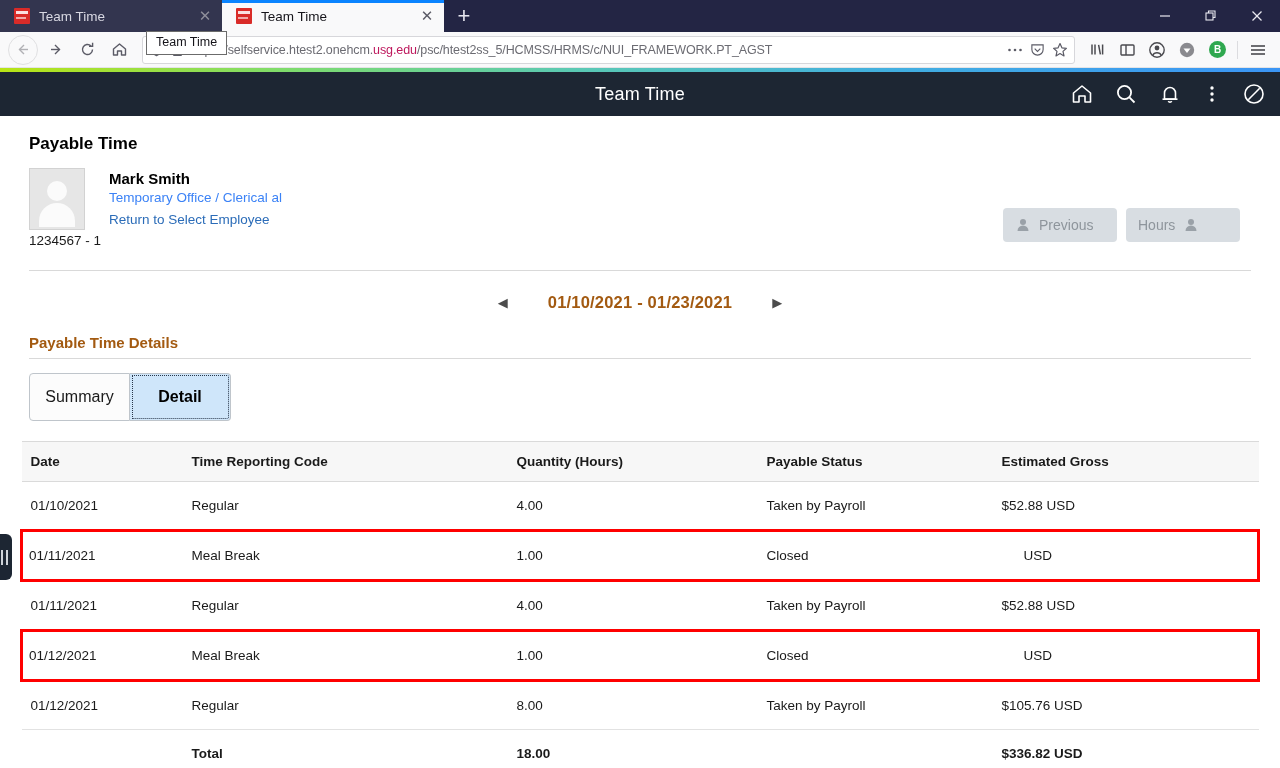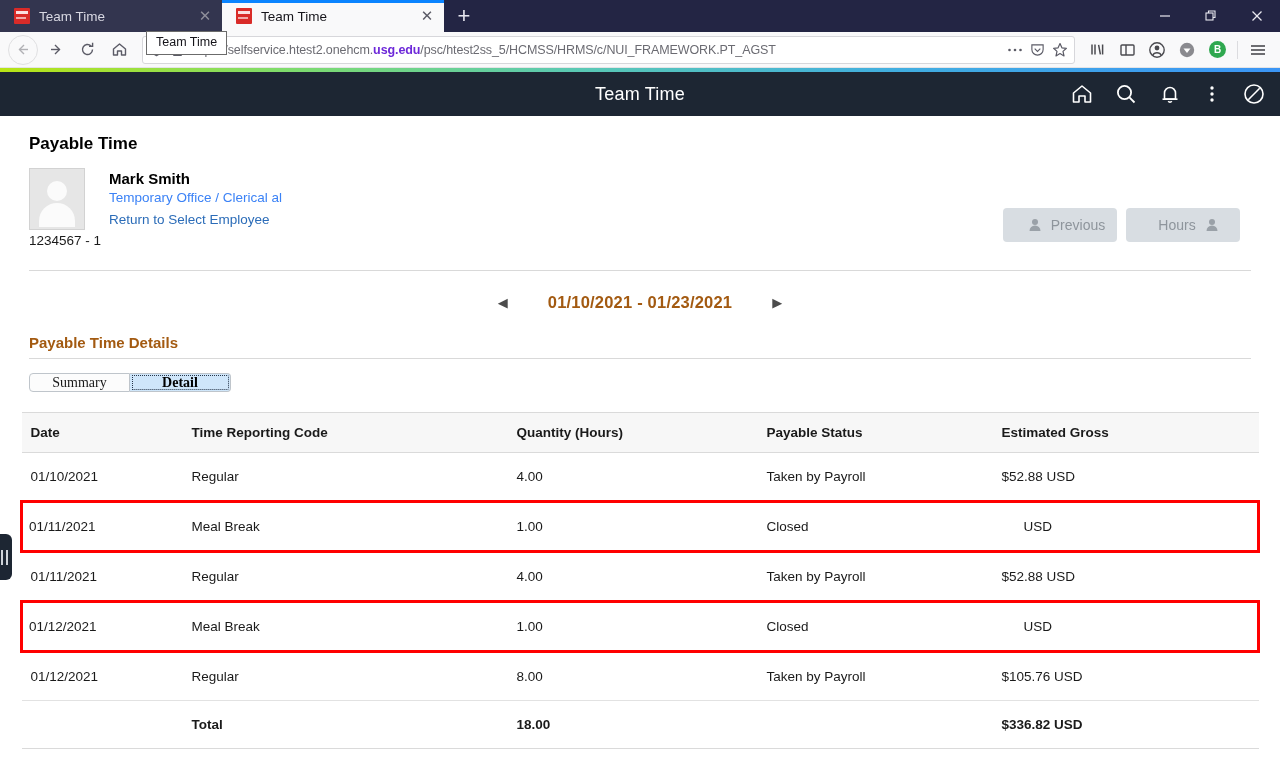--- a/index.html
+++ b/index.html
@@ -72,21 +72,21 @@
   .navbtn.back { border: 1px solid #e0e0e2; border-radius: 50%; color: #b1b1b5; }
   .urlbar {
     flex: 1; height: 28px; background: #fff; border: 1px solid #d7d7db; border-radius: 3px;
     display: flex; align-items: center; padding: 0 6px; gap: 7px; margin: 0 6px;
     min-width: 0;
   }
   .url-text {
     flex: 1; font-size: 12.5px; color: #6b6b72; white-space: nowrap; overflow: hidden;
     letter-spacing: -.1px;
   }
-  .url-text b { color: #6d28d9; font-weight: 700; }
+  .url-text b { color: #be185d; font-weight: 400; }
   .url-ico { color: #5b5b66; flex: none; display: flex; align-items: center; }
   .toolbar-right { display: flex; align-items: center; gap: 2px; flex: none; }
   .tb-ico {
     width: 28px; height: 28px; display: flex; align-items: center; justify-content: center;
     color: #4a4a4f;
   }
   .tb-sep { width: 1px; height: 18px; background: #dcdcdf; margin: 0 4px; }
   .ext-badge {
     width: 17px; height: 17px; border-radius: 50%; background: #2fa84f; color: #fff;
     font-size: 10px; font-weight: 700; display: flex; align-items: center;
@@ -147,41 +147,41 @@
     font-size: 13.5px; color: #2b6cb8; margin-top: 7px; text-decoration: none; display: block;
   }
   .emp-id { font-size: 13.5px; color: #1a1a1a; margin: 3px 0 0 9px; }
 
   .nav-emp {
     position: absolute; right: 20px; top: 40px; display: flex; gap: 9px;
   }
   .empbtn {
     min-width: 114px; height: 34px; background: #d8dde2; border: none; border-radius: 4px;
     color: #8e959c; font-size: 14px; display: flex; align-items: center;
-    justify-content: center; gap: 8px; padding-left: 12px;
+    justify-content: flex-start; gap: 8px; padding-left: 12px;
   }
 
   .hr { height: 1px; background: #d9d9d9; margin: 22px 9px 0; }
 
   .period {
     display: flex; align-items: center; justify-content: center; gap: 40px;
     margin-top: 22px;
   }
   .arrow { color: #4c4c4c; font-size: 13px; }
   .period-text { font-size: 16.5px; font-weight: 700; color: #a35a11; letter-spacing: .2px; }
 
   .section-title {
     font-size: 15px; font-weight: 700; color: #a35a11; margin: 22px 0 0 9px;
   }
   .rule { height: 1px; background: #d9d9d9; margin: 7px 9px 0; }
 
   .tabs { display: flex; margin: 14px 0 0 9px; }
   .seg {
-    height: 19px; min-width: 101px; display: flex; align-items: center; justify-content: center;
-    font-size: 14px; border: 1px solid #bfc5cb; background: #fcfcfc; color: #1a1a1a; font-family: Liberation Serif, serif;
+    height: 48px; min-width: 101px; display: flex; align-items: center; justify-content: center;
+    font-size: 16px; border: 1px solid #bfc5cb; background: #fcfcfc; color: #1a1a1a;
   }
   .seg:first-child { border-radius: 4px 0 0 4px; }
   .seg:last-child { border-radius: 0 4px 4px 0; border-left: none; }
   .seg.active {
     background: #cfe6fa; font-weight: 700; color: #000;
     outline: 1px dotted #27364a; outline-offset: -3px;
   }
 
   table.ptable { width: 100%; border-collapse: collapse; margin-top: 20px; table-layout: fixed; }
   table.ptable th {

